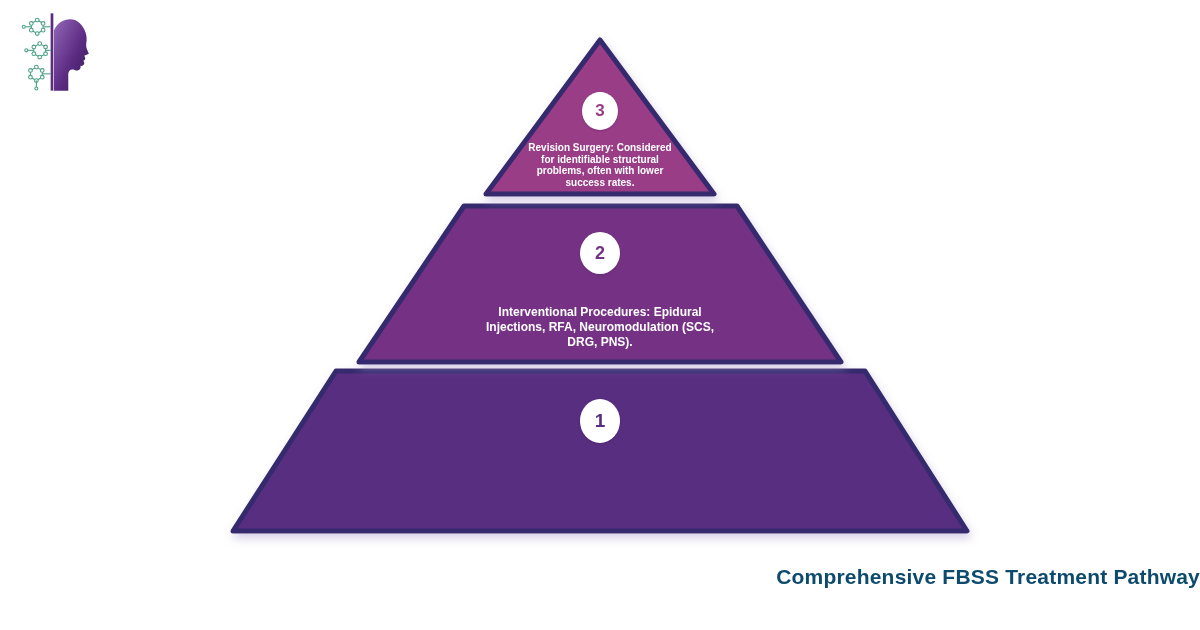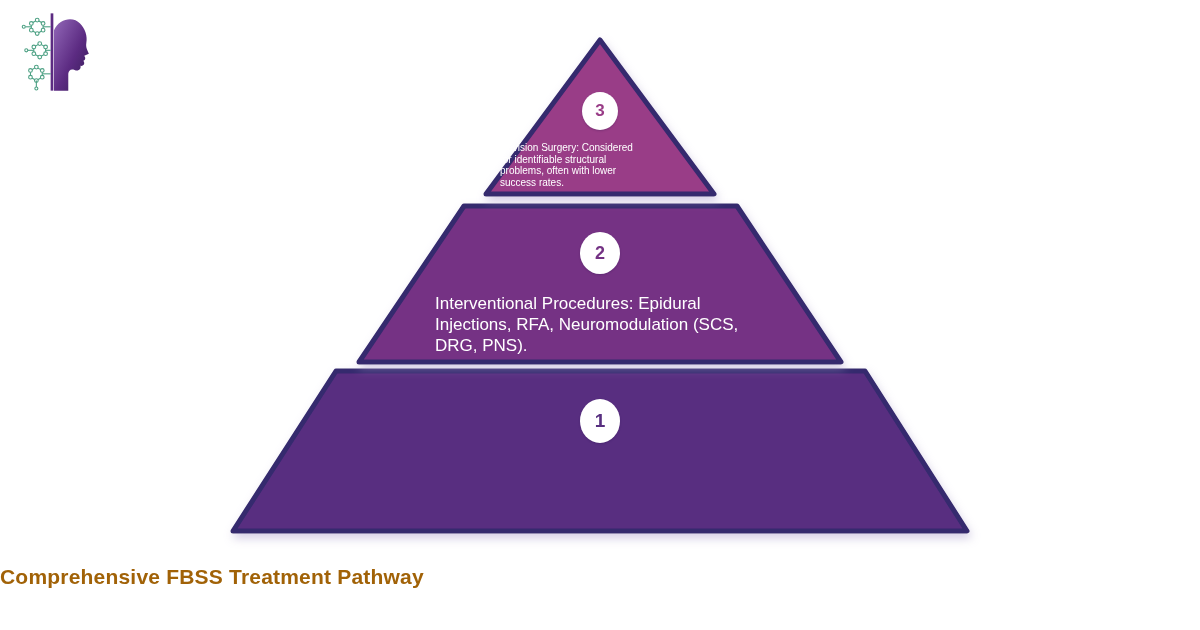--- a/index.html
+++ b/index.html
@@ -45,37 +45,38 @@
     font-weight: 700;
     box-shadow: 0 1px 2px rgba(40,20,70,0.25);
   }
   .badge-3 { left: 582px; top: 92px;  width: 36px; height: 38px; font-size: 17px; }
   .badge-2 { left: 580px; top: 232px; width: 40px; height: 42px; font-size: 18px; }
   .badge-1 { left: 580px; top: 399px; width: 40px; height: 44px; font-size: 19px; }
 
   .level-label {
     position: absolute;
     color: #ffffff;
-    font-weight: 400;
+    font-weight: 700;
+    text-align: center;
     white-space: pre-line;
   }
   .label-3 { left: 500px; top: 142px; width: 200px; font-size: 10px;   line-height: 1.16; }
-  .label-2 { left: 435px; top: 293px; width: 330px; font-size: 17px; line-height: 1.24; }
+  .label-2 { left: 435px; top: 305px; width: 330px; font-size: 12px; line-height: 1.24; }
   .label-1 { left: 390px; top: 459px; width: 420px; font-size: 13.5px; line-height: 1.32; }
 
   
   .chart-title {
     position: absolute;
     left: 0;
     top: 565px;
     width: 1200px;
-    text-align: left;
+    text-align: right;
     font-size: 21px;
     font-weight: 700;
-    color: #a16207;
+    color: #0c4a6e;
     letter-spacing: 0.2px;
   }
 </style>
 </head>
 <body>
 
 <div class="canvas">
 
   <svg class="logo" viewBox="0 0 90 100" aria-hidden="true">
     <defs>

